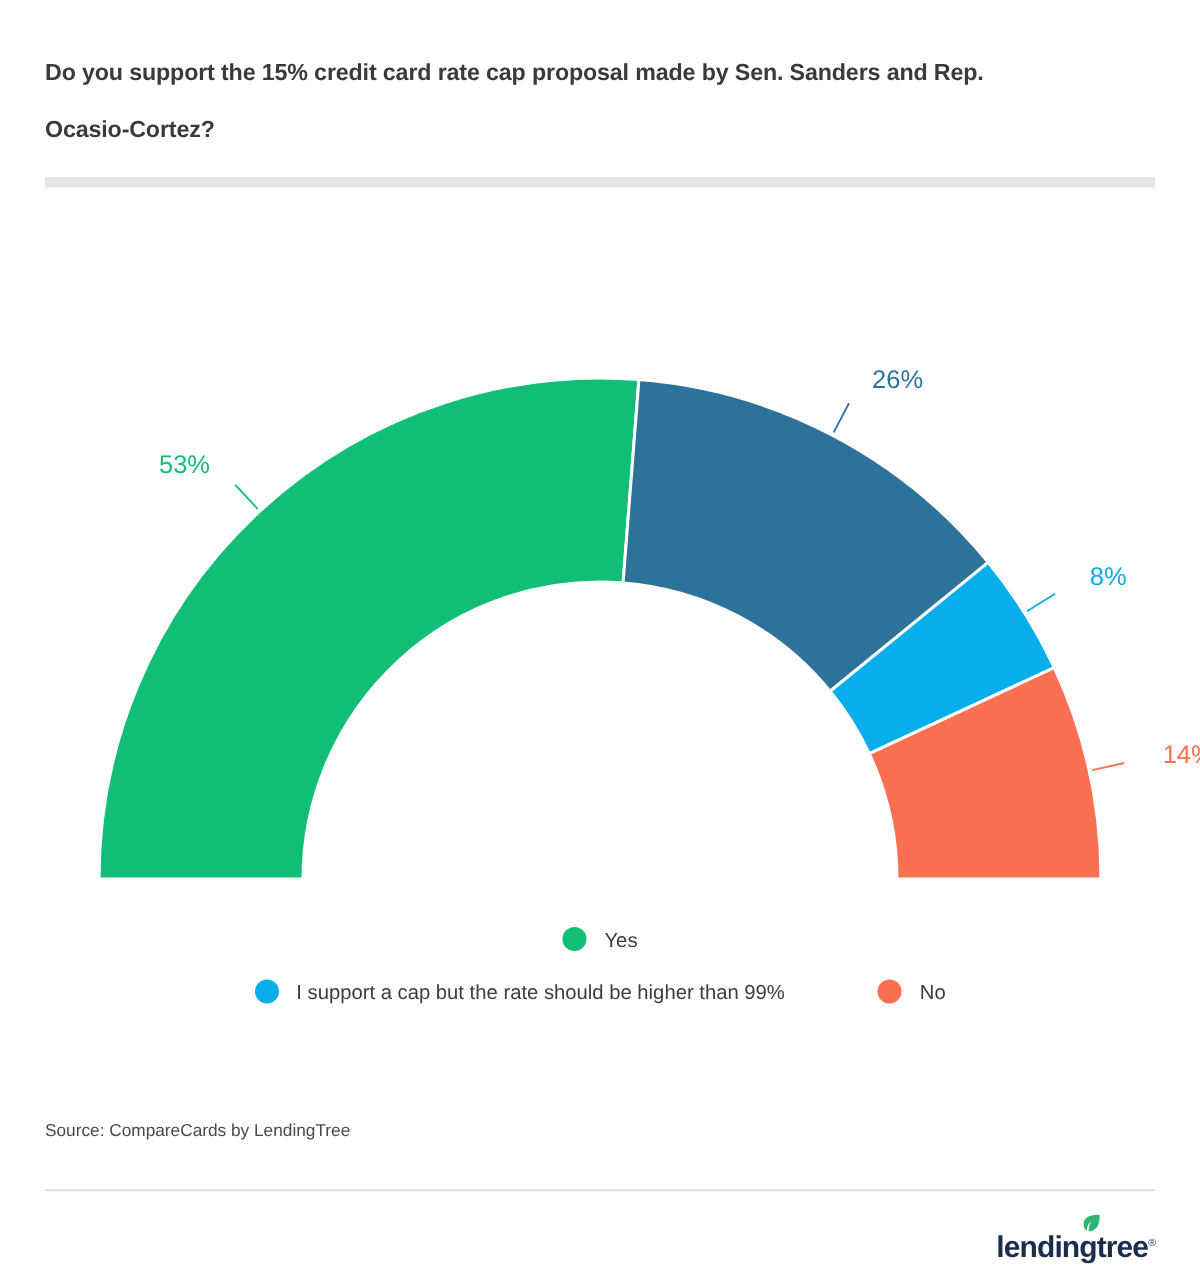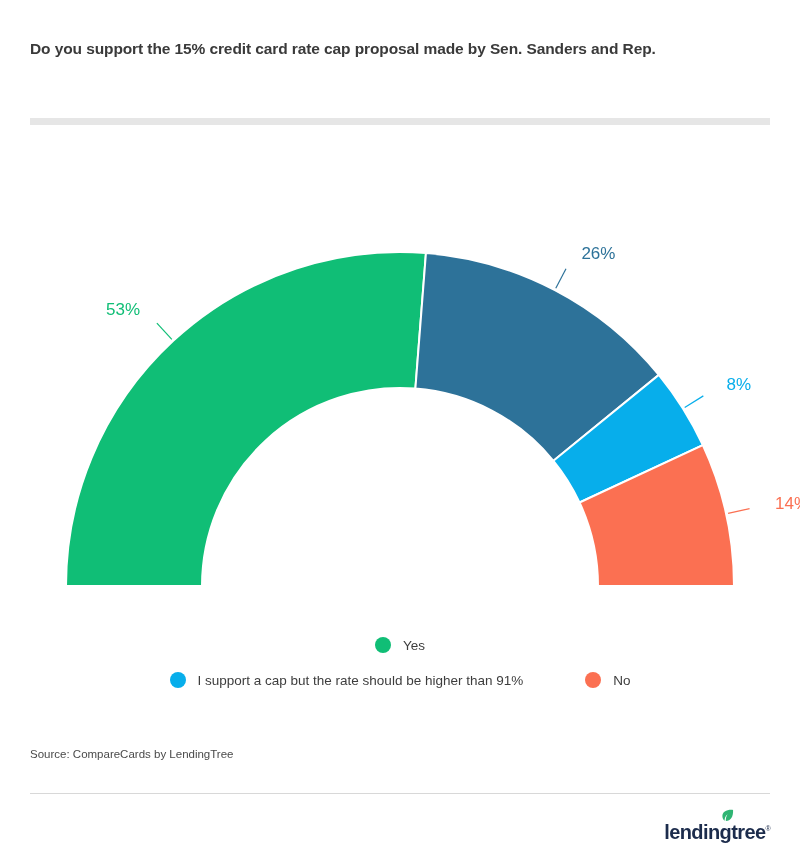--- a/index.html
+++ b/index.html
@@ -66,21 +66,21 @@
   
   .legend {
     position: absolute;
     left: 0;
     top: 618px;
     width: 800px;
   }
   .legend-row {
     display: flex;
     justify-content: center;
-    align-items: flex-end;
+    align-items: flex-start;
     height: 35px;
     gap: 44px;
   }
   .legend-item {
     display: flex;
     align-items: center;
     margin: 0 9px;
   }
   .legend-dot {
     width: 16px;
@@ -151,20 +151,21 @@
     height: 13px;
   }
 </style>
 </head>
 <body>
 
 <div class="page">
 
   <div class="header">
     <div class="title-line">Do you support the 15% credit card rate cap proposal made by Sen. Sanders and Rep.</div>
+    <div class="title-line second">Ocasio-Cortez?</div>
   </div>
   <div class="header-rule"></div>
 
   <div class="chart-area">
     <svg class="chart-svg" width="800" height="470" viewBox="0 0 800 470">
       <g id="donut-slices">
           <path d="M 66 446.00000000000006 A 334 334 0 0 1 425.9464049945278 113.00933336223977 L 415.3814017632231 248.59834732252537 A 198 198 0 0 0 202 446 Z" fill="#10be76" stroke="#ffffff" stroke-width="2"></path>
           <path d="M 425.9464049945278 113.00933336223977 A 334 334 0 0 1 658.802273772365 234.8664330565747 L 553.421707206372 320.8369872610832 A 198 198 0 0 0 415.3814017632231 248.59834732252537 Z" fill="#2d7299" stroke="#ffffff" stroke-width="2"></path>
           <path d="M 658.802273772365 234.8664330565747 A 334 334 0 0 1 702.8286487931421 305.10709929127097 L 579.5211750330603 362.47666365171153 A 198 198 0 0 0 553.421707206372 320.8369872610832 Z" fill="#07aeeb" stroke="#ffffff" stroke-width="2"></path>
           <path d="M 702.8286487931421 305.10709929127097 A 334 334 0 0 1 734 445.99999999999994 L 598 445.99999999999994 A 198 198 0 0 0 579.5211750330603 362.47666365171153 Z" fill="#fb7052" stroke="#ffffff" stroke-width="2"></path>
@@ -187,21 +188,21 @@
   <div class="legend">
     <div class="legend-row">
       <div class="legend-item">
         <span class="legend-dot" style="background: rgb(16, 190, 118);"></span>
         <span class="legend-label">Yes</span>
       </div>
     </div>
     <div class="legend-row">
       <div class="legend-item">
         <span class="legend-dot" style="background: rgb(7, 174, 235);"></span>
-        <span class="legend-label">I support a cap but the rate should be higher than 91%</span>
+        <span class="legend-label">I support a cap but the rate should be higher than 99%</span>
       </div>
       <div class="legend-item">
         <span class="legend-dot" style="background: rgb(251, 112, 82);"></span>
         <span class="legend-label">No</span>
       </div>
     </div>
   </div>
 
   <div class="notes">
     <div class="note second">Source: CompareCards by LendingTree</div>

